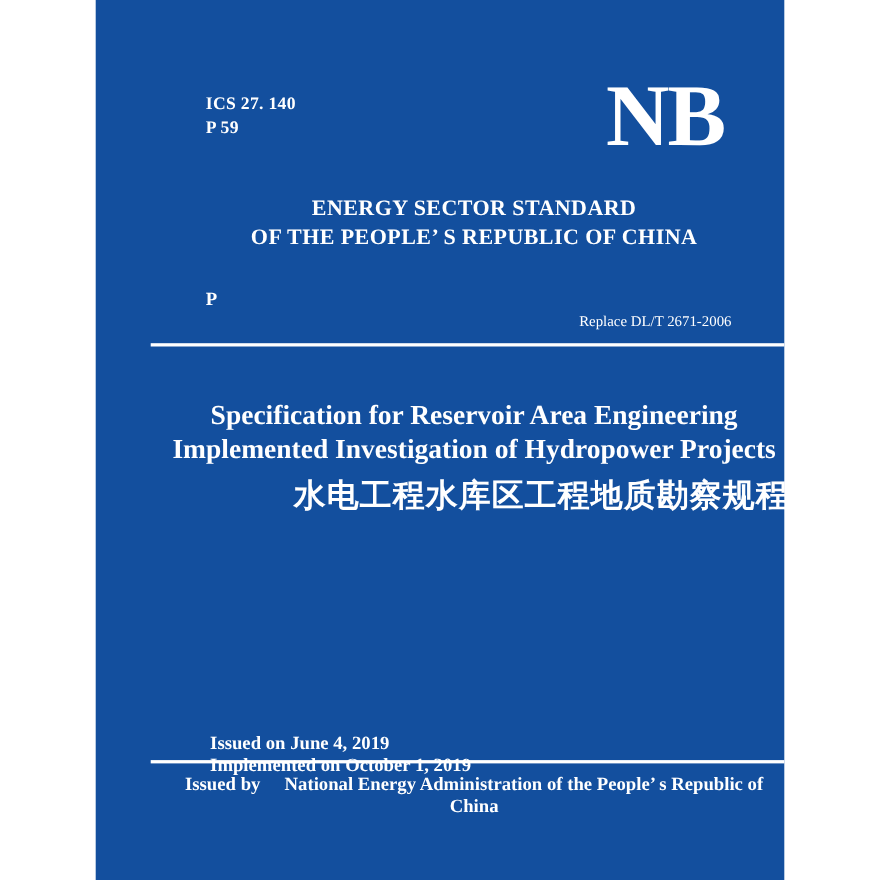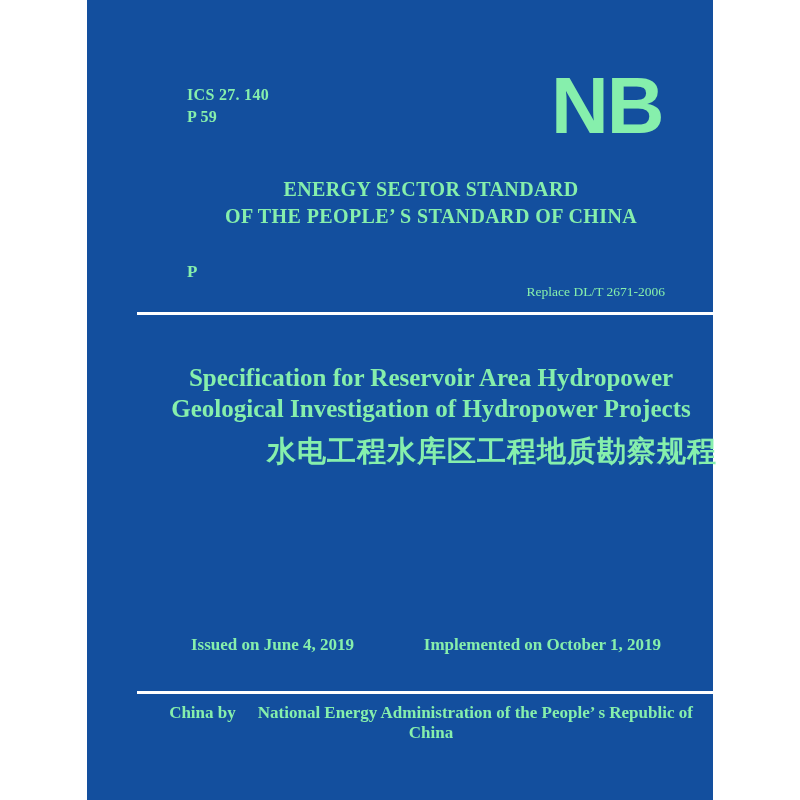--- a/index.html
+++ b/index.html
@@ -17,37 +17,37 @@
     height: 800px;
     background: #ffffff;
   }
   .cover {
     position: absolute;
     left: 87px;
     top: 0;
     width: 626px;
     height: 800px;
     background: #134f9e;
-    color: #86efac;
+    color: #ffffff;
   }
   .abs { position: absolute; }
 
   .ics-block {
     left: 100px;
     top: 84px;
     font-size: 16px;
     font-weight: bold;
     line-height: 22px;
     letter-spacing: 0.3px;
   }
 
   .nb-logo {
     left: 464px;
     top: 66px;
-    font-family: Liberation Sans, sans-serif;
+    font-family: Liberation Serif, serif;
     font-weight: bold;
     font-size: 80px;
     line-height: 80px;
     letter-spacing: -2px;
   }
 
   .content-col {
     left: 58px;
     width: 572px;
     text-align: center;
@@ -110,26 +110,27 @@
     margin-top: 10px;
     font-size: 29px;
     font-weight: bold;
     line-height: 34px;
     letter-spacing: 1px;
     text-align: right;
   }
 
   .dates-row {
     left: 104px;
-    top: 635px;
+    top: 666px;
     width: 470px;
     display: flex;
     justify-content: space-between;
     font-size: 17px;
     font-weight: bold;
+    flex-direction: column;
   }
 
   .issued-by-row {
     top: 703px;
     font-size: 17px;
     font-weight: bold;
   }
   .issued-by-row .label { margin-right: 22px; }
 </style>
 </head>
@@ -140,39 +141,39 @@
 
     <div class="abs ics-block">
       <div>ICS 27. 140</div>
       <div>P 59</div>
     </div>
 
     <div class="abs nb-logo">NB</div>
 
     <div class="abs content-col org-heading">
       <div class="en">ENERGY SECTOR STANDARD</div>
-      <div class="en">OF THE PEOPLE’ S STANDARD OF CHINA</div>
+      <div class="en">OF THE PEOPLE’ S REPUBLIC OF CHINA</div>
     </div>
 
     <div class="abs designation-prefix">P</div>
     <div class="abs designation-replaces">Replace DL/T 2671-2006</div>
 
     <div class="abs rule rule-top"></div>
 
     <div class="abs content-col title-block">
-      <div class="en">Specification for Reservoir Area Hydropower</div>
-      <div class="en">Geological Investigation of Hydropower Projects</div>
+      <div class="en">Specification for Reservoir Area Engineering</div>
+      <div class="en">Implemented Investigation of Hydropower Projects</div>
       <div class="cn">水电工程水库区工程地质勘察规程</div>
     </div>
 
     <div class="abs dates-row">
       <span>Issued on June 4, 2019</span>
       <span>Implemented on October 1, 2019</span>
     </div>
 
     <div class="abs rule rule-bottom"></div>
 
     <div class="abs content-col issued-by-row">
-      <span class="label">China by</span><span>National Energy Administration of the People’ s Republic of China</span>
+      <span class="label">Issued by</span><span>National Energy Administration of the People’ s Republic of China</span>
     </div>
 
   </div>
 </div>
 
 </body></html>

